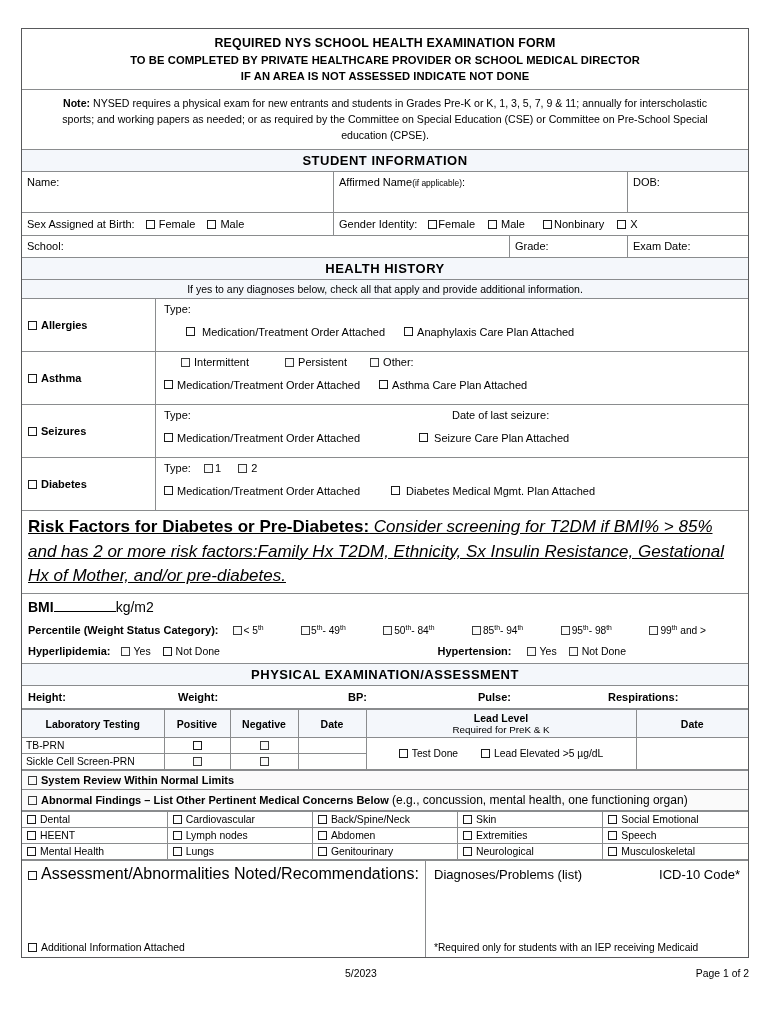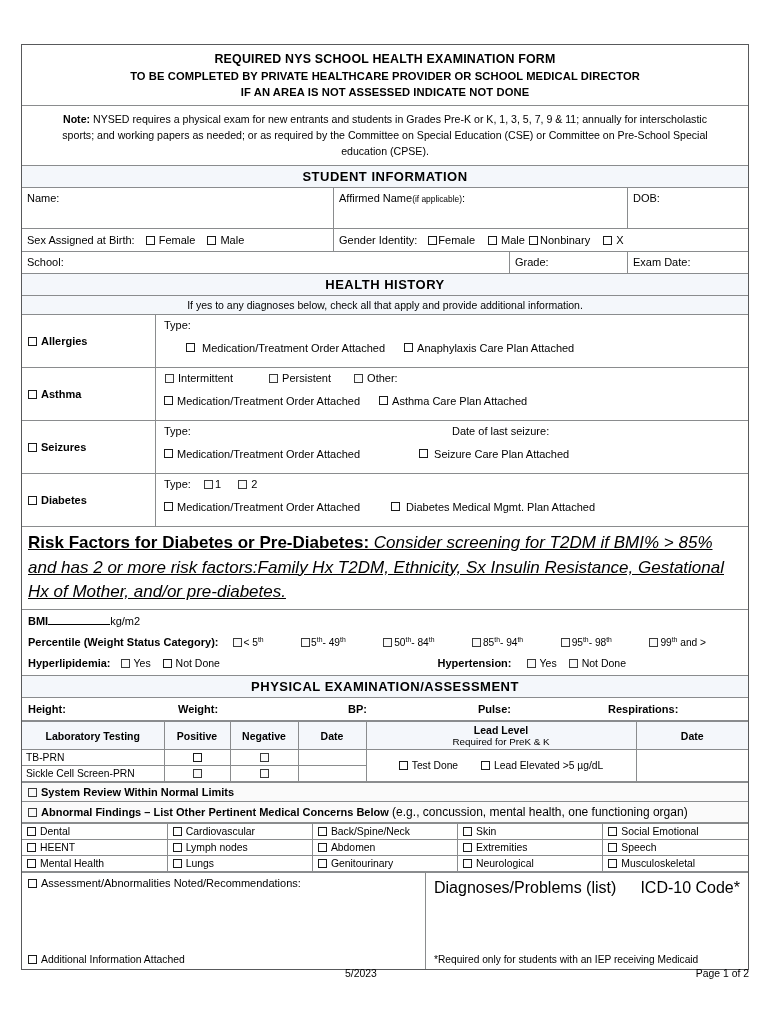--- a/index.html
+++ b/index.html
@@ -11,21 +11,21 @@
     color: #000000;
   }
   #page {
     position: relative;
     width: 770px; height: 1024px;
     background: #ffffff;
     overflow: hidden;
   }
   .form-frame {
     position: absolute;
-    left: 21px; top: 44px;
+    left: 21px; top: 28px;
     width: 728px;
     border: 1.5px solid #58595b;
     background: #ffffff;
   }
   .row { display: flex; border-bottom: 1px solid #8a8c8e; }
   .row:last-child { border-bottom: none; }
   .cell { padding: 2px 5px; position: relative; }
   .vdiv { border-right: 1px solid #8a8c8e; }
 
   .title-block { padding: 6px 8px 4px; text-align: center; }
@@ -71,21 +71,21 @@
 
   .ln { display: block; font-size: 11px; line-height: 1.25; }
   .indent { padding-left: 22px; }
   .gap { height: 9px; }
 
   .risk { padding: 4px 6px 4px 6px; font-size: 17px; line-height: 1.45; text-decoration: underline; }
   .risk b { font-weight: bold; }
   .risk i { font-style: italic; }
 
   .bmi-box { padding: 5px 6px 6px; }
-  .bmi-line { font-size: 11px; font-weight: bold; margin-bottom: 9px; }
+  .bmi-line { font-size: 14px; font-weight: bold; margin-bottom: 9px; }
   .ul { display: inline-block; width: 62px; border-bottom: 1.4px solid #000; }
   .pct-line { font-size: 11px; font-weight: bold; margin-bottom: 9px; display: flex; align-items: baseline; }
   .pct-opts { display: flex; flex: 1; margin-left: 14px; font-weight: normal; justify-content: space-between; padding-right: 36px; }
   .pct-opts span.opt { font-size: 10.2px; white-space: nowrap; }
   sup { font-size: 6.8px; vertical-align: super; }
   .hl-line { font-size: 11px; font-weight: bold; display: flex; }
   .hl-line .opts { font-weight: normal; font-size: 10.5px; margin-left: 10px; }
   .hl-right { margin-left: auto; padding-right: 116px; }
 
   .vitals { display: flex; font-size: 11px; font-weight: bold; padding: 5px 6px 5px; align-items: flex-end; }
@@ -100,23 +100,23 @@
 
   .sysrow { padding: 3px 6px 3px; font-size: 11px; font-weight: bold; background: #fafafa; }
   .sysrow .norm { font-weight: normal; font-size: 12px; }
 
   table.findings { width: 100%; border-collapse: collapse; table-layout: fixed; }
   table.findings td { border: 1px solid #8a8c8e; padding: 2px 5px; font-size: 10.4px; }
 
   .assess { display: flex; min-height: 96px; }
   .assess-l { width: 404px; border-right: 1px solid #8a8c8e; padding: 4px 6px; position: relative; }
   .assess-r { flex: 1; padding: 6px 8px; position: relative; }
-  .assess-l .top { font-size: 11px; }
+  .assess-l .top { font-size: 16px; }
   .assess-l .bot { position: absolute; left: 6px; bottom: 4px; font-size: 10.4px; }
-  .assess-r .hdr { display: flex; justify-content: space-between; font-size: 16px; }
+  .assess-r .hdr { display: flex; justify-content: space-between; font-size: 13px; }
   .assess-r .foot { position: absolute; left: 8px; right: 8px; bottom: 4px; font-size: 10.2px; }
 
   .footer {
     position: absolute; left: 21px; top: 968px; width: 728px;
     display: flex; font-size: 10.4px;
   }
   .footer .date { margin-left: 324px; }
   .footer .pg { margin-left: auto; }
 </style>
 </head>
@@ -157,21 +157,21 @@
     <div class="row">
       <div class="cell vdiv fld" style="width:312px;padding:5px 5px 5px 5px">
         <span style="font-weight:normal">Sex Assigned at Birth:</span>
         <span style="margin-left:8px"><span class="cb"></span><span>Female</span></span>
         <span style="margin-left:9px"><span class="cb"></span><span>Male</span></span>
       </div>
       <div class="cell fld" style="flex:1;padding:5px 5px 5px 5px">
         <span>Gender Identity:</span>
         <span style="margin-left:8px"><span class="cb" style="margin-right:1px"></span><span>Female</span></span>
         <span style="margin-left:10px"><span class="cb"></span><span>Male</span></span>
-        <span style="margin-left:1px"><span class="cb" style="margin-right:2px"></span><span>Nonbinary</span></span>
+        <span style="margin-left:15px"><span class="cb" style="margin-right:2px"></span><span>Nonbinary</span></span>
         <span style="margin-left:10px"><span class="cb"></span><span>X</span></span>
       </div>
     </div>
 
     <div class="row">
       <div class="cell vdiv fld" style="width:488px;padding:4px 5px 5px">
         <span>School:</span>
       </div>
       <div class="cell vdiv fld" style="width:118px;padding:4px 5px 5px">
         <span>Grade:</span>
@@ -203,21 +203,21 @@
       </div>
     </div>
 
     <div class="row">
       <div class="cell vdiv hh-left" style="height:52px">
         <span class="cb"></span>
           <span class="lbl">Asthma</span>
       </div>
       <div class="cell hh-right">
         <span class="ln">
-          <span style="margin-left:1px"><span class="cb shade"></span><span>Intermittent</span></span>
+          <span style="margin-left:17px"><span class="cb shade"></span><span>Intermittent</span></span>
           <span style="margin-left:33px"><span class="cb shade"></span><span>Persistent</span></span>
           <span style="margin-left:20px"><span class="cb shade"></span><span>Other:</span></span>
         </span>
         <div class="gap"></div>
         <span class="ln">
           <span><span class="cb"></span><span>Medication/Treatment Order Attached</span></span>
           <span style="margin-left:16px"><span class="cb"></span><span>Asthma Care Plan Attached</span></span>
         </span>
       </div>
     </div>

